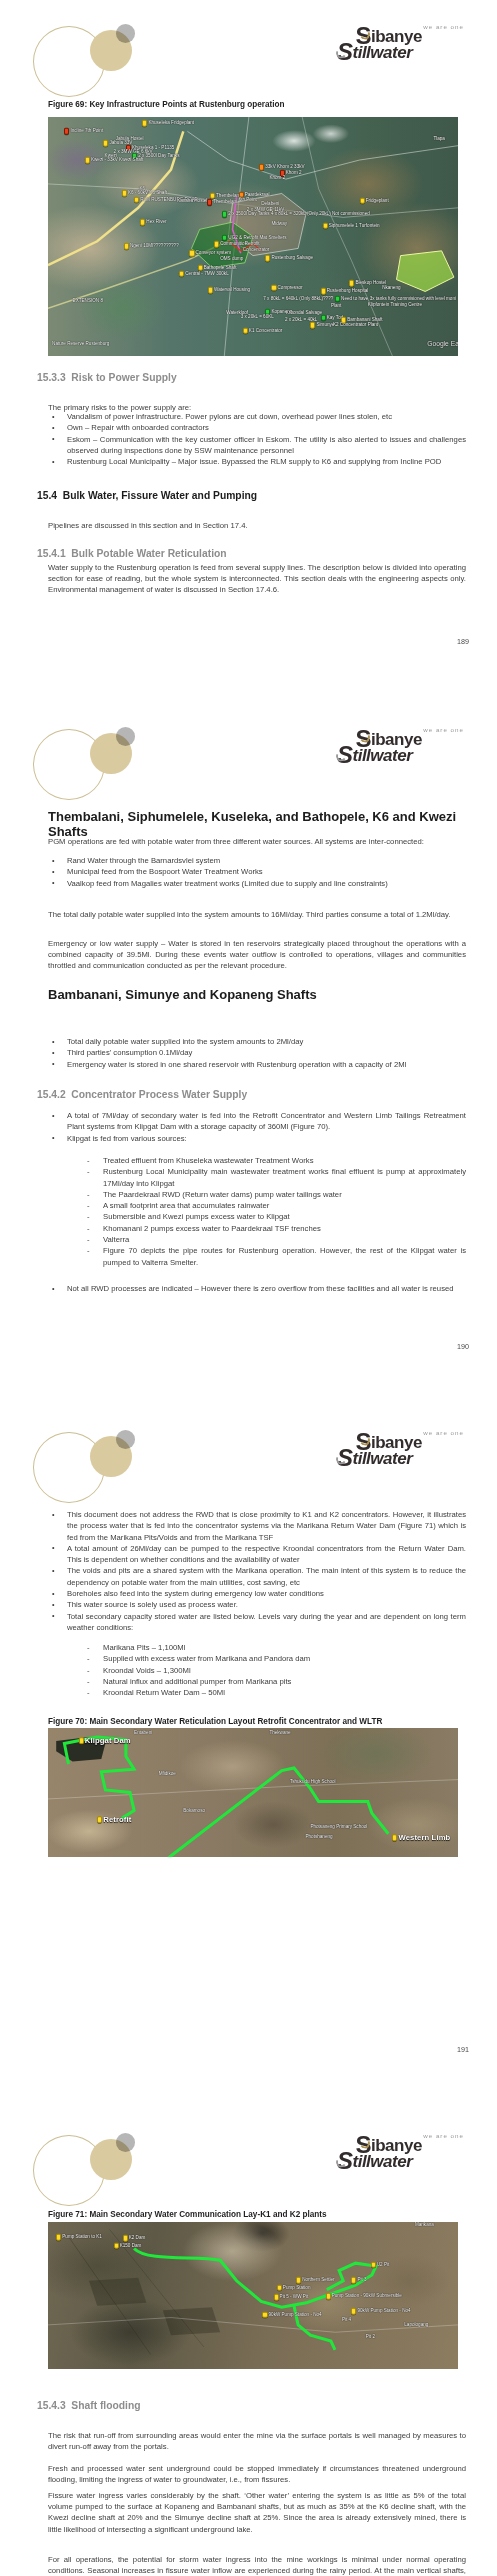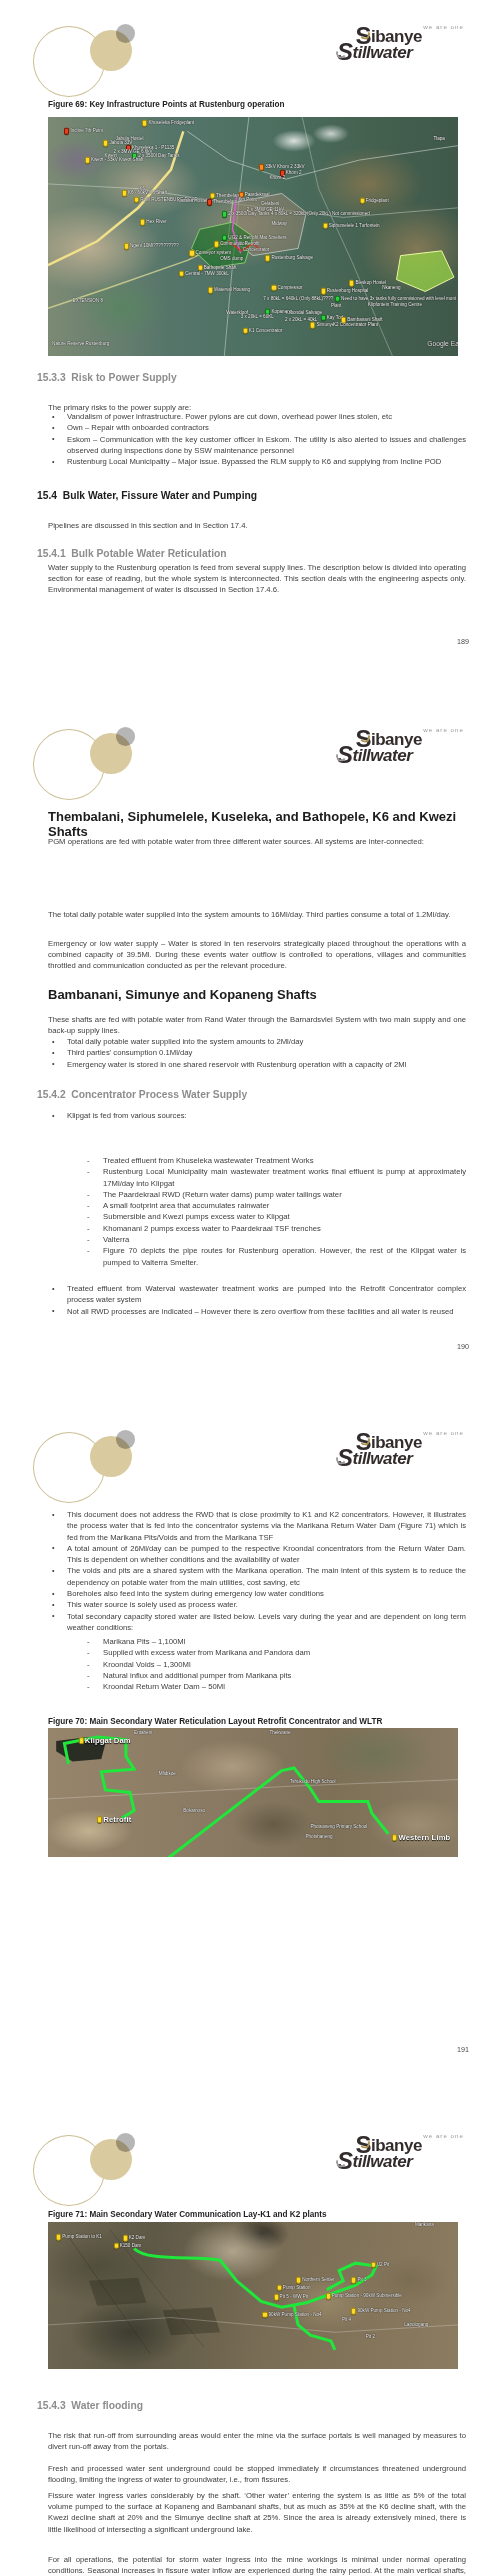--- a/index.html
+++ b/index.html
@@ -363,47 +363,51 @@
         <i class="c3"></i>
       </div>
     <div class="ss-logo">
       <div class="tagline">we are one</div>
       <div class="brand l1"><span class="bigS gold">S</span><span>ibanye</span></div>
       <div class="brand l2"><span class="bigS gray">S</span><span>tillwater</span></div>
     </div>
 
     <div class="runin" style="top:106px">Thembalani, Siphumelele, Kuseleka, and Bathopele, K6 and Kwezi Shafts</div>
     <p class="blk" style="top:125px">PGM operations are fed with potable water from three different water sources. All systems are inter-connected:</p>
+    <ul class="bullets blk" style="top:152px">
+      <li>Rand Water through the Barnardsvlei system</li>
+      <li>Municipal feed from the Bospoort Water Treatment Works</li>
+      <li>Vaalkop feed from Magalies water treatment works (Limited due to supply and line constraints)</li>
+    </ul>
     <p class="blk" style="top:198px">The total daily potable water supplied into the system amounts to 16Ml/day. Third parties consume a total of 1.2Ml/day.</p>
     <p class="blk" style="top:227px">Emergency or low water supply – Water is stored in ten reservoirs strategically placed throughout the operations with a combined capacity of 39.5Ml. During these events water outflow is controlled to operations, villages and communities throttled and communication conducted as per the relevant procedure.</p>
     <div class="runin" style="top:284px">Bambanani, Simunye and Kopaneng Shafts</div>
-    <p class="blk" style="top:303px">These shafts are fed with potable water from Rand Water through the Barnardsvlei System with two main supply and one back-up supply lines.</p>
     <ul class="bullets blk" style="top:333px">
       <li>Total daily potable water supplied into the system amounts to 2Ml/day</li>
       <li>Third parties' consumption 0.1Ml/day</li>
       <li>Emergency water is stored in one shared reservoir with Rustenburg operation with a capacity of 2Ml</li>
     </ul>
     <div class="hblk" style="top:386px">
       <span class="h-gray h-num">15.4.2</span><span class="h-gray">Concentrator Process Water Supply</span>
     </div>
     <ul class="bullets blk" style="top:407px">
+      <li>A total of 7Ml/day of secondary water is fed into the Retrofit Concentrator and Western Limb Tailings Retreatment Plant systems from Klipgat Dam with a storage capacity of 360Ml (Figure 70).</li>
       <li>Klipgat is fed from various sources:</li>
     </ul>
     <ul class="dashes blk" style="top:452px">
       <li>Treated effluent from Khuseleka wastewater Treatment Works</li>
       <li>Rustenburg Local Municipality main wastewater treatment works final effluent is pump at approximately 17Ml/day into Klipgat</li>
       <li>The Paardekraal RWD (Return water dams) pump water tailings water</li>
       <li>A small footprint area that accumulates rainwater</li>
       <li>Submersible and Kwezi pumps excess water to Klipgat</li>
       <li>Khomanani 2 pumps excess water to Paardekraal TSF trenches</li>
       <li>Valterra</li>
       <li>Figure 70 depicts the pipe routes for Rustenburg operation. However, the rest of the Klipgat water is pumped to Valterra Smelter.</li>
     </ul>
     <ul class="bullets blk" style="top:580px">
-      <li>Treated effluent from Waterval wastewater treatment works are pumped into the Retrofit Concentrator complex process water system</li>
       <li>Not all RWD processes are indicated – However there is zero overflow from these facilities and all water is reused</li>
     </ul>
     <div class="pgnum" style="top:639px">190</div>
   </section>
 
   <section class="page">
     <div class="circles-logo">
         <i class="c1"></i>
         <i class="c2"></i>
         <i class="c3"></i>
@@ -415,21 +419,21 @@
     </div>
 
     <ul class="bullets blk" style="top:103px">
       <li>This document does not address the RWD that is close proximity to K1 and K2 concentrators. However, it illustrates the process water that is fed into the concentrator systems via the Marikana Return Water Dam (Figure 71) which is fed from the Marikana Pits/Voids and from the Marikana TSF</li>
       <li>A total amount of 26Ml/day can be pumped to the respective Kroondal concentrators from the Return Water Dam. This is dependent on whether conditions and the availability of water</li>
       <li>The voids and pits are a shared system with the Marikana operation. The main intent of this system is to reduce the dependency on potable water from the main utilities, cost saving, etc</li>
       <li>Boreholes also feed into the system during emergency low water conditions</li>
       <li>This water source is solely used as process water.</li>
       <li>Total secondary capacity stored water are listed below. Levels vary during the year and are dependent on long term weather conditions:</li>
     </ul>
-    <ul class="dashes blk" style="top:230px">
+    <ul class="dashes blk" style="top:236px">
       <li>Marikana Pits – 1,100Ml</li>
       <li>Supplied with excess water from Marikana and Pandora dam</li>
       <li>Kroondal Voids – 1,300Ml</li>
       <li>Natural influx and additional pumper from Marikana pits</li>
       <li>Kroondal Return Water Dam – 50Ml</li>
     </ul>
     <div class="figcap" style="top:311px">Figure 70: Main Secondary Water Reticulation Layout Retrofit Concentrator and WLTR</div>
 
     <figure class="map map70" style="top:322px;height:129px">
       <svg viewBox="0 0 100 100" preserveAspectRatio="none">
@@ -556,21 +560,21 @@
           <span class="map-label" style="left: 86.9%; top: 70%;">
             <em>Lapologang</em>
           </span>
           <span class="map-label" style="left: 77.5%; top: 78.2%;">
             <em>Pit 2</em>
           </span>
         </div>
     </figure>
 
     <div class="hblk" style="top:291px">
-      <span class="h-gray h-num">15.4.3</span><span class="h-gray">Water flooding</span>
+      <span class="h-gray h-num">15.4.3</span><span class="h-gray">Shaft flooding</span>
     </div>
     <p class="blk" style="top:313px">The risk that run-off from surrounding areas would enter the mine via the surface portals is well managed by measures to divert run-off away from the portals.</p>
     <p class="blk" style="top:346px">Fresh and processed water sent underground could be stopped immediately if circumstances threatened underground flooding, limiting the ingress of water to groundwater, i.e., from fissures.</p>
     <p class="blk" style="top:373px">Fissure water ingress varies considerably by the shaft. ‘Other water’ entering the system is as little as 5% of the total volume pumped to the surface at Kopaneng and Bambanani shafts, but as much as 35% at the K6 decline shaft, with the Kwezi decline shaft at 20% and the Simunye decline shaft at 25%. Since the area is already extensively mined, there is little likelihood of intersecting a significant underground lake.</p>
     <p class="blk" style="top:437px">For all operations, the potential for storm water ingress into the mine workings is minimal under normal operating conditions. Seasonal increases in fissure water inflow are experienced during the rainy period. At the main vertical shafts, additional mitigation is provided by allowing water to report to the incline clusters, thereby protecting critical infrastructure. Flood mitigation systems and procedures are in place at all shafts.</p>
 
   </section>
 
 </div>
 

